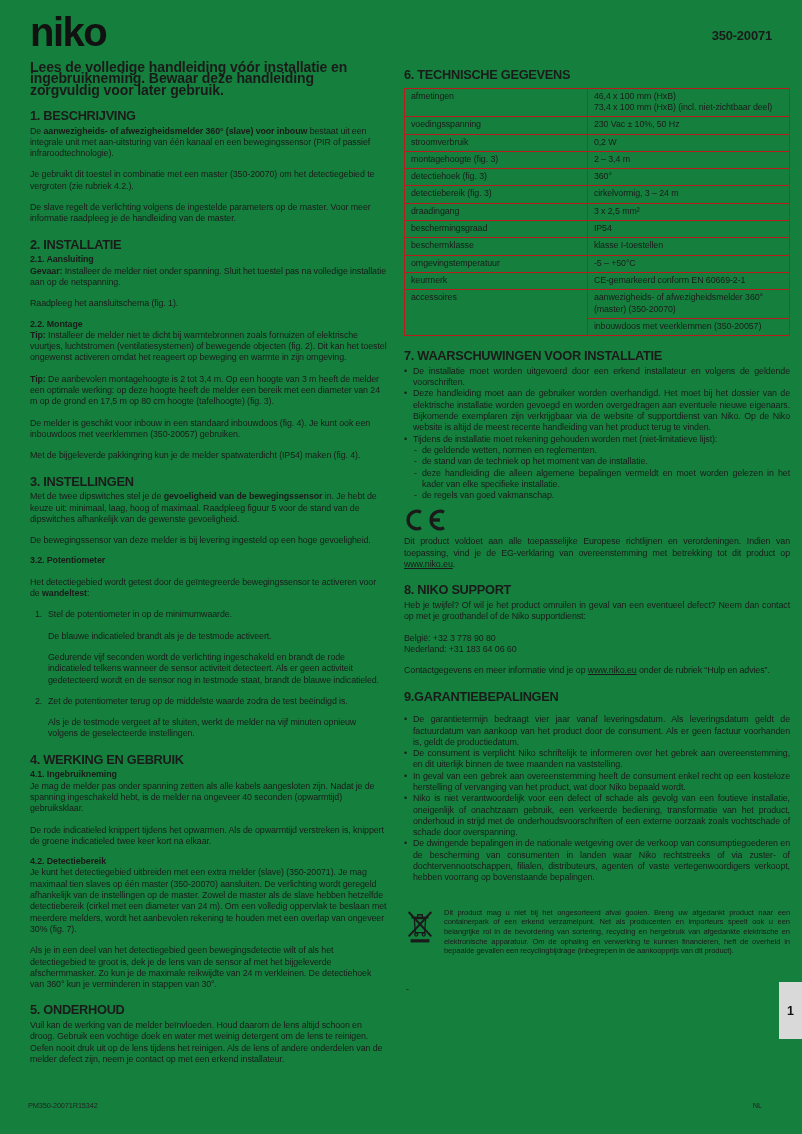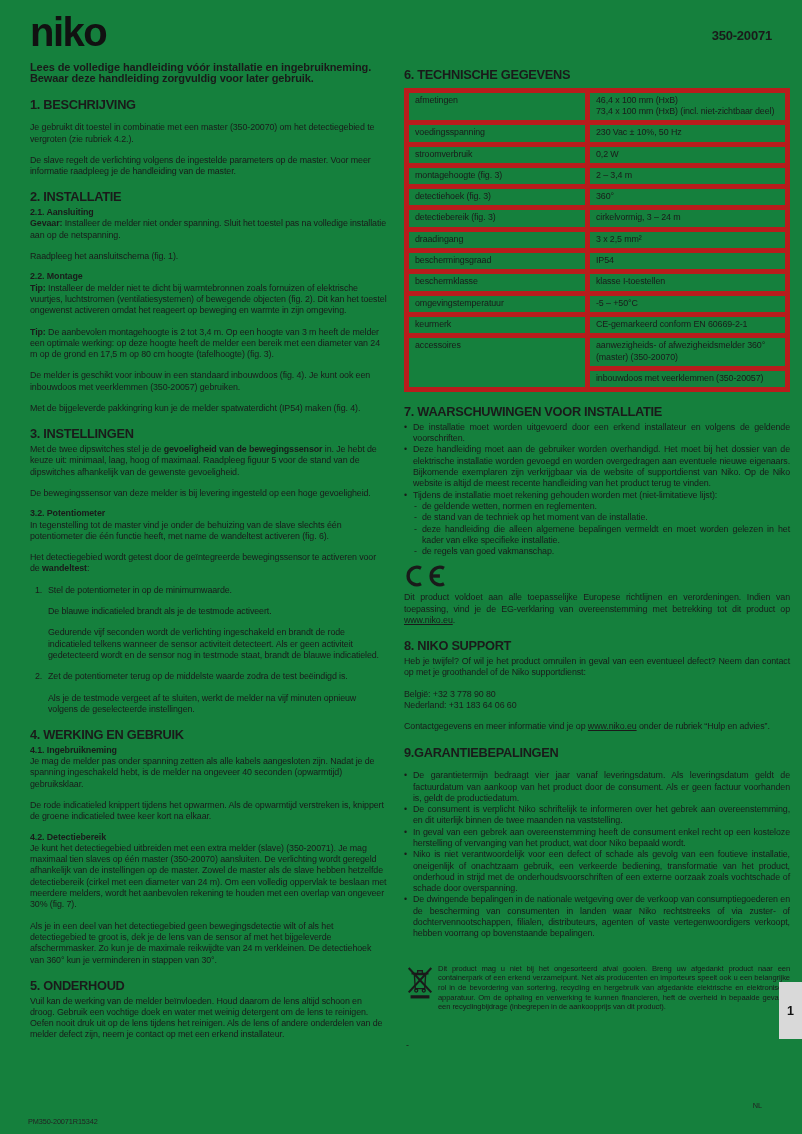--- a/index.html
+++ b/index.html
@@ -19,103 +19,103 @@
     position:absolute; top:62px; left:30px; width:760px;
     display:flex; gap:17px;
     font-size:8.9px; line-height:11.3px; letter-spacing:-0.1px;
   }
   .col-left  { width:357px; flex:none; }
   .col-right { flex:1; min-width:0; }
 
   p { margin:0; }
   .sp { margin-top:10px; }
   .b { font-weight:bold; }
-  .intro { font-weight:bold; font-size:11px; }
+  .intro { font-weight:bold; font-size:14px; }
   .h1 { font-size:12.8px; font-weight:bold; letter-spacing:-0.3px; margin:13px 0 2px; line-height:1.15; }
   .h1:first-child { margin-top:6px; }
   .h2 { font-weight:bold; margin-top:9px; }
   .h1 + .h2 { margin-top:0; }
   .just { text-align:justify; }
 
   .step { display:flex; margin-top:10px; padding-left:5px; }
   .snum { flex:none; width:13px; }
   .stext { flex:1; min-width:0; }
 
   .spec-table { width:100%; border-collapse:collapse; margin-top:5px; }
   .spec-table td {
-    border:5px solid #b91c1c; padding:2px 6px 3px; vertical-align:top;
+    border:1px solid #b91c1c; padding:2px 6px 3px; vertical-align:top;
     font-size:8.9px; line-height:11.3px;
   }
   .spec-table td.lbl { width:47.5%; }
 
   .bullets { margin-top:2px; }
   .bullets.sp { margin-top:10px; }
   .bullet { display:flex; }
   .mk { flex:none; width:9px; }
   .bt { flex:1; min-width:0; text-align:justify; }
   .dash { display:flex; margin-left:1px; }
   .dash .mk { width:8px; }
 
   .link { text-decoration:underline; }
 
   .ce-wrap { margin-top:8px; height:24px; }
   .ce-note { margin-top:3px; }
 
-  .weee { display:flex; gap:2px; margin-top:24px; align-items:flex-start; }
+  .weee { display:flex; gap:8px; margin-top:24px; align-items:flex-start; }
   .weee-icon { flex:none; margin-top:1px; }
   .weee-text { flex:1; font-size:7.6px; line-height:9.7px; letter-spacing:-0.1px; text-align:justify; }
 
   .stray { margin-top:28px; padding-left:2px; }
 
   .page-tab {
     position:absolute; top:982px; right:0; width:23px; height:57px;
     background:#d9d9d9; display:flex; align-items:center; justify-content:center;
     font-size:12.5px; font-weight:bold; color:#111;
   }
 
   .footer { position:absolute; top:1101px; left:0; width:100%; height:12px; font-size:7.3px; color:#222; letter-spacing:-0.1px; }
-  .f-code   { position:absolute; left:28px;  top:16px;text-align:center; }
+  .f-code   { position:absolute; left:28px;  top:0;text-align:center; }
   .f-center { position:absolute; left:300px; top:0; white-space:nowrap; }
   .f-company { margin-right:12px; }
   .f-lang   { position:absolute; right:40px; top:0; }
 
   svg { display:block; }
 </style>
 </head>
 <body>
 
 <div class="page">
 
   <div class="logo">niko</div>
   <div class="docnum">350-20071</div>
 
   <div class="cols">
 
     <div class="col-left">
       <p class="intro">Lees de volledige handleiding vóór installatie en ingebruikneming. Bewaar deze handleiding zorgvuldig voor later gebruik.</p>
 
       <div class="h1">1. BESCHRIJVING</div>
+      <p><span>De </span><span class="b">aanwezigheids- of afwezigheidsmelder 360° (slave) voor inbouw</span><span> bestaat uit een integrale unit met aan-uitsturing van één kanaal en een bewegingssensor (PIR of passief infraroodtechnologie).</span></p>
       <p class="sp">Je gebruikt dit toestel in combinatie met een master (350-20070) om het detectiegebied te vergroten (zie rubriek 4.2.).</p>
       <p class="sp">De slave regelt de verlichting volgens de ingestelde parameters op de master. Voor meer informatie raadpleeg je de handleiding van de master.</p>
 
       <div class="h1">2. INSTALLATIE</div>
       <div class="h2">2.1. Aansluiting</div>
       <p><span class="b">Gevaar:</span><span> Installeer de melder niet onder spanning. Sluit het toestel pas na volledige installatie aan op de netspanning.</span></p>
       <p class="sp">Raadpleeg het aansluitschema (fig. 1).</p>
       <div class="h2">2.2. Montage</div>
       <p><span class="b">Tip:</span><span> Installeer de melder niet te dicht bij warmtebronnen zoals fornuizen of elektrische vuurtjes, luchtstromen (ventilatiesystemen) of bewegende objecten (fig. 2). Dit kan het toestel ongewenst activeren omdat het reageert op beweging en warmte in zijn omgeving.</span></p>
       <p class="sp"><span class="b">Tip:</span><span> De aanbevolen montagehoogte is 2 tot 3,4 m. Op een hoogte van 3 m heeft de melder een optimale werking: op deze hoogte heeft de melder een bereik met een diameter van 24 m op de grond en 17,5 m op 80 cm hoogte (tafelhoogte) (fig. 3).</span></p>
       <p class="sp">De melder is geschikt voor inbouw in een standaard inbouwdoos (fig. 4). Je kunt ook een inbouwdoos met veerklemmen (350-20057) gebruiken.</p>
       <p class="sp">Met de bijgeleverde pakkingring kun je de melder spatwaterdicht (IP54) maken (fig. 4).</p>
 
       <div class="h1">3. INSTELLINGEN</div>
       <p><span>Met de twee dipswitches stel je de </span><span class="b">gevoeligheid van de bewegingssensor</span><span> in. Je hebt de keuze uit: minimaal, laag, hoog of maximaal. Raadpleeg figuur 5 voor de stand van de dipswitches afhankelijk van de gewenste gevoeligheid.</span></p>
       <p class="sp">De bewegingssensor van deze melder is bij levering ingesteld op een hoge gevoeligheid.</p>
       <div class="h2">3.2. Potentiometer</div>
-      <p>In tegenstelling tot de master vind je onder de behuizing van de slave slechts één potentiometer die één functie heeft, met name de wandeltest activeren (fig. 6).</p>
       <p class="sp"><span>Het detectiegebied wordt getest door de geïntegreerde bewegingssensor te activeren voor de </span><span class="b">wandeltest</span><span>:</span></p>
 
       <div class="step">
         <span class="snum">1.</span>
         <div class="stext">
           <p>Stel de potentiometer in op de minimumwaarde.</p>
           <p class="sp">De blauwe indicatieled brandt als je de testmode activeert.</p>
           <p class="sp">Gedurende vijf seconden wordt de verlichting ingeschakeld en brandt de rode indicatieled telkens wanneer de sensor activiteit detecteert. Als er geen activiteit gedetecteerd wordt en de sensor nog in testmode staat, brandt de blauwe indicatieled.</p>
         </div>
       </div>

